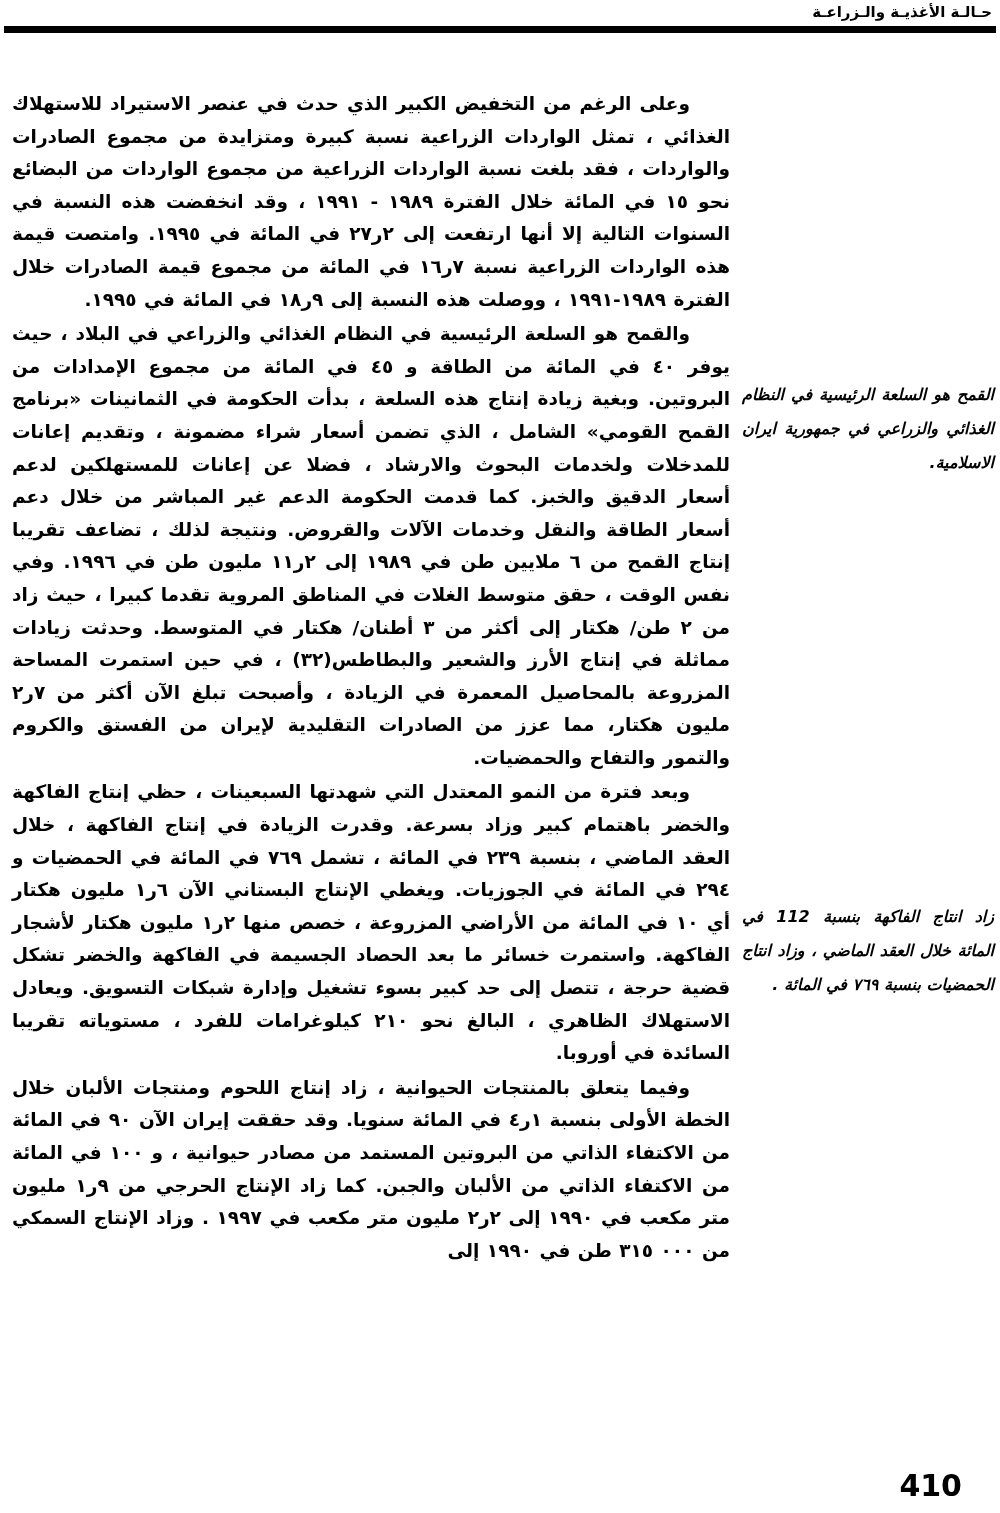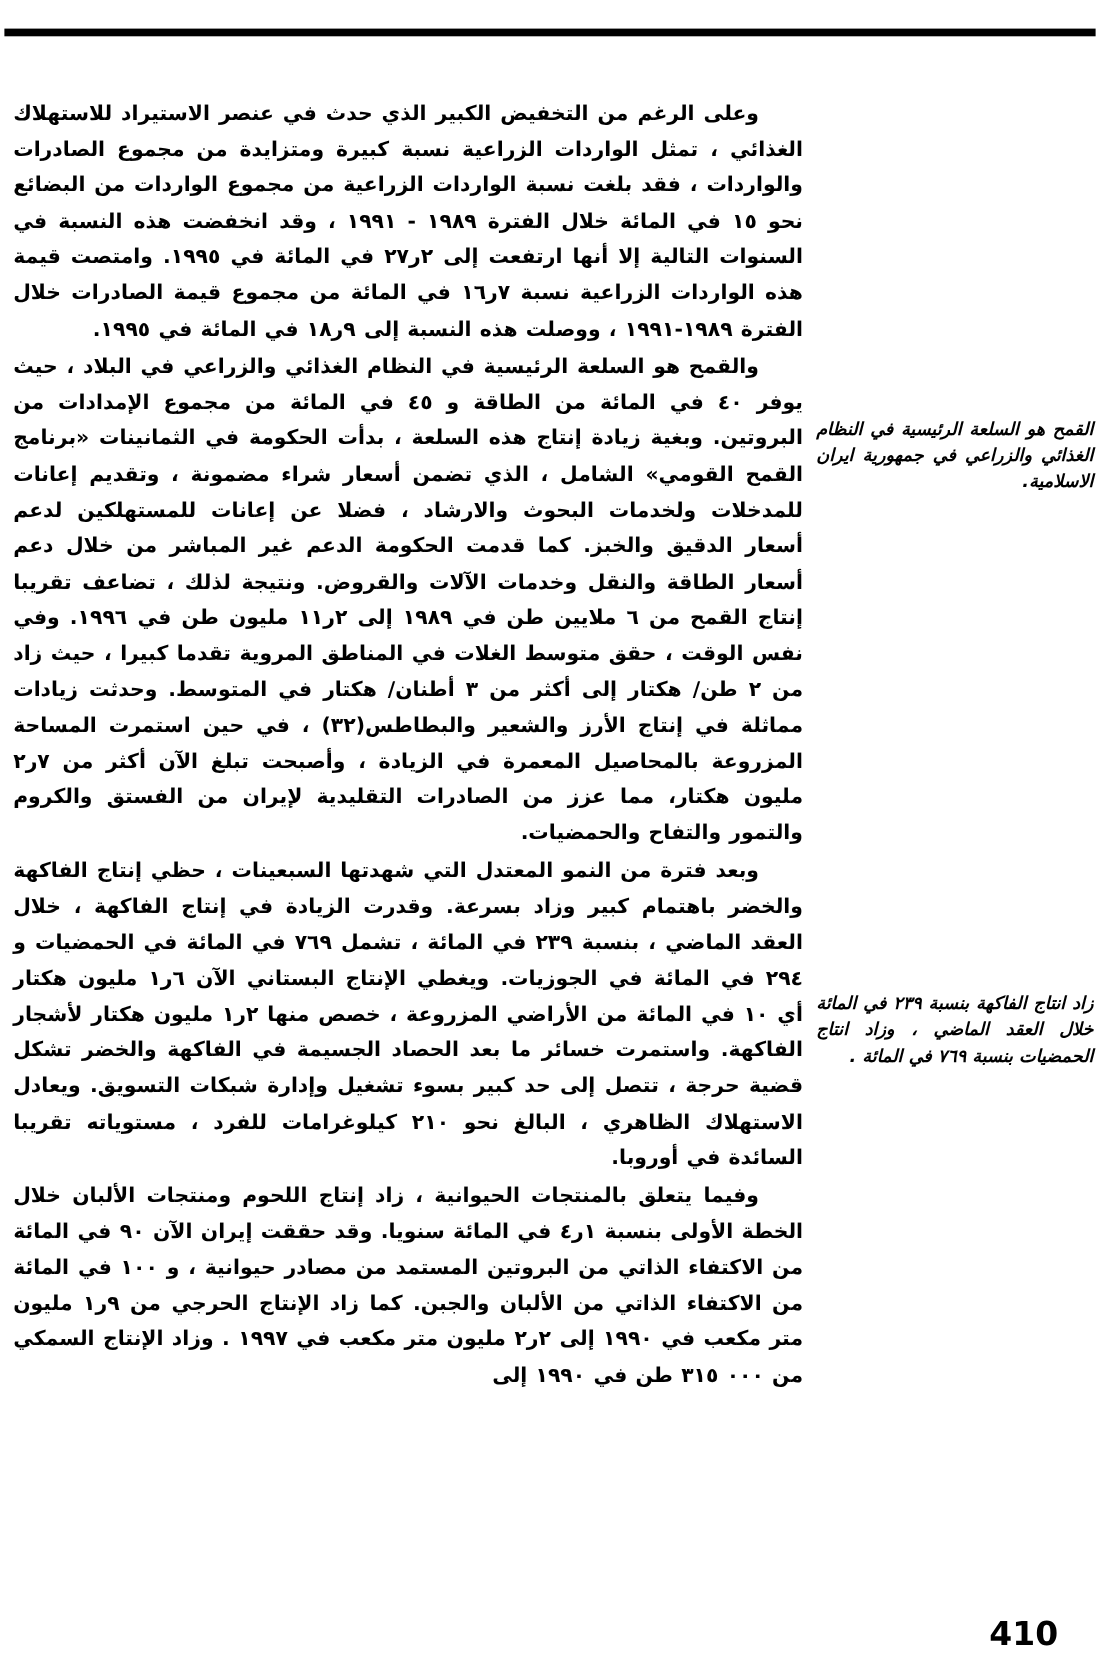--- a/index.html
+++ b/index.html
@@ -66,49 +66,50 @@
   }
   .margin-note {
     position: absolute;
     right: 0;
     width: 100%;
     direction: rtl;
     text-align: justify;
     font-size: 16px;
     font-weight: bold;
     font-style: italic;
-    line-height: 24px;
+    line-height: 34px;
   }
   .margin-note.note-1 { top: 292px; }
   .margin-note.note-2 { top: 814px; }
   
   .page-number {
     position: absolute;
     bottom: 10px;
     right: 38px;
     font-size: 30px;
     font-weight: bold;
     direction: rtl;
   }
 </style>
 </head>
 <body>
 
 <div class="page">
 
+  <div class="running-head">حـالـة الأغذيـة والـزراعـة</div>
 
   <div class="header-rule"></div>
 
   <div class="body-col">
     <p>وعلى الرغم من التخفيض الكبير الذي حدث في عنصر الاستيراد للاستهلاك الغذائي ، تمثل الواردات الزراعية نسبة كبيرة ومتزايدة من مجموع الصادرات والواردات ، فقد بلغت نسبة الواردات الزراعية من مجموع الواردات من البضائع نحو ١٥ في المائة خلال الفترة ١٩٨٩ - ١٩٩١ ، وقد انخفضت هذه النسبة في السنوات التالية إلا أنها ارتفعت إلى ٢ر٢٧ في المائة في ١٩٩٥. وامتصت قيمة هذه الواردات الزراعية نسبة ٧ر١٦ في المائة من مجموع قيمة الصادرات خلال الفترة ١٩٨٩-١٩٩١ ، ووصلت هذه النسبة إلى ٩ر١٨ في المائة في ١٩٩٥.</p>
     <p>والقمح هو السلعة الرئيسية في النظام الغذائي والزراعي في البلاد ، حيث يوفر ٤٠ في المائة من الطاقة و ٤٥ في المائة من مجموع الإمدادات من البروتين. وبغية زيادة إنتاج هذه السلعة ، بدأت الحكومة في الثمانينات «برنامج القمح القومي» الشامل ، الذي تضمن أسعار شراء مضمونة ، وتقديم إعانات للمدخلات ولخدمات البحوث والارشاد ، فضلا عن إعانات للمستهلكين لدعم أسعار الدقيق والخبز. كما قدمت الحكومة الدعم غير المباشر من خلال دعم أسعار الطاقة والنقل وخدمات الآلات والقروض. ونتيجة لذلك ، تضاعف تقريبا إنتاج القمح من ٦ ملايين طن في ١٩٨٩ إلى ٢ر١١ مليون طن في ١٩٩٦. وفي نفس الوقت ، حقق متوسط الغلات في المناطق المروية تقدما كبيرا ، حيث زاد من ٢ طن/ هكتار إلى أكثر من ٣ أطنان/ هكتار في المتوسط. وحدثت زيادات مماثلة في إنتاج الأرز والشعير والبطاطس(٣٢) ، في حين استمرت المساحة المزروعة بالمحاصيل المعمرة في الزيادة ، وأصبحت تبلغ الآن أكثر من ٧ر٢ مليون هكتار، مما عزز من الصادرات التقليدية لإيران من الفستق والكروم والتمور والتفاح والحمضيات.</p>
     <p>وبعد فترة من النمو المعتدل التي شهدتها السبعينات ، حظي إنتاج الفاكهة والخضر باهتمام كبير وزاد بسرعة. وقدرت الزيادة في إنتاج الفاكهة ، خلال العقد الماضي ، بنسبة ٢٣٩ في المائة ، تشمل ٧٦٩ في المائة في الحمضيات و ٢٩٤ في المائة في الجوزيات. ويغطي الإنتاج البستاني الآن ٦ر١ مليون هكتار أي ١٠ في المائة من الأراضي المزروعة ، خصص منها ٢ر١ مليون هكتار لأشجار الفاكهة. واستمرت خسائر ما بعد الحصاد الجسيمة في الفاكهة والخضر تشكل قضية حرجة ، تتصل إلى حد كبير بسوء تشغيل وإدارة شبكات التسويق. ويعادل الاستهلاك الظاهري ، البالغ نحو ٢١٠ كيلوغرامات للفرد ، مستوياته تقريبا السائدة في أوروبا.</p>
     <p>وفيما يتعلق بالمنتجات الحيوانية ، زاد إنتاج اللحوم ومنتجات الألبان خلال الخطة الأولى بنسبة ١ر٤ في المائة سنويا. وقد حققت إيران الآن ٩٠ في المائة من الاكتفاء الذاتي من البروتين المستمد من مصادر حيوانية ، و ١٠٠ في المائة من الاكتفاء الذاتي من الألبان والجبن. كما زاد الإنتاج الحرجي من ٩ر١ مليون متر مكعب في ١٩٩٠ إلى ٢ر٢ مليون متر مكعب في ١٩٩٧ . وزاد الإنتاج السمكي من ٠٠٠ ٣١٥ طن في ١٩٩٠ إلى</p>
   </div>
 
   <aside class="margin-col">
     <div class="margin-note note-1">القمح هو السلعة الرئيسية في النظام الغذائي والزراعي في جمهورية ايران الاسلامية.</div>
-    <div class="margin-note note-2">زاد انتاج الفاكهة بنسبة ٢٣٩ في المائة خلال العقد الماضي ، وزاد انتاج الحمضيات بنسبة ٧٦٩ في المائة .</div>
+    <div class="margin-note note-2">زاد انتاج الفاكهة بنسبة 112 في المائة خلال العقد الماضي ، وزاد انتاج الحمضيات بنسبة ٧٦٩ في المائة .</div>
   </aside>
 
   <div class="page-number">410</div>
 
 </div>
 
 </body></html>

